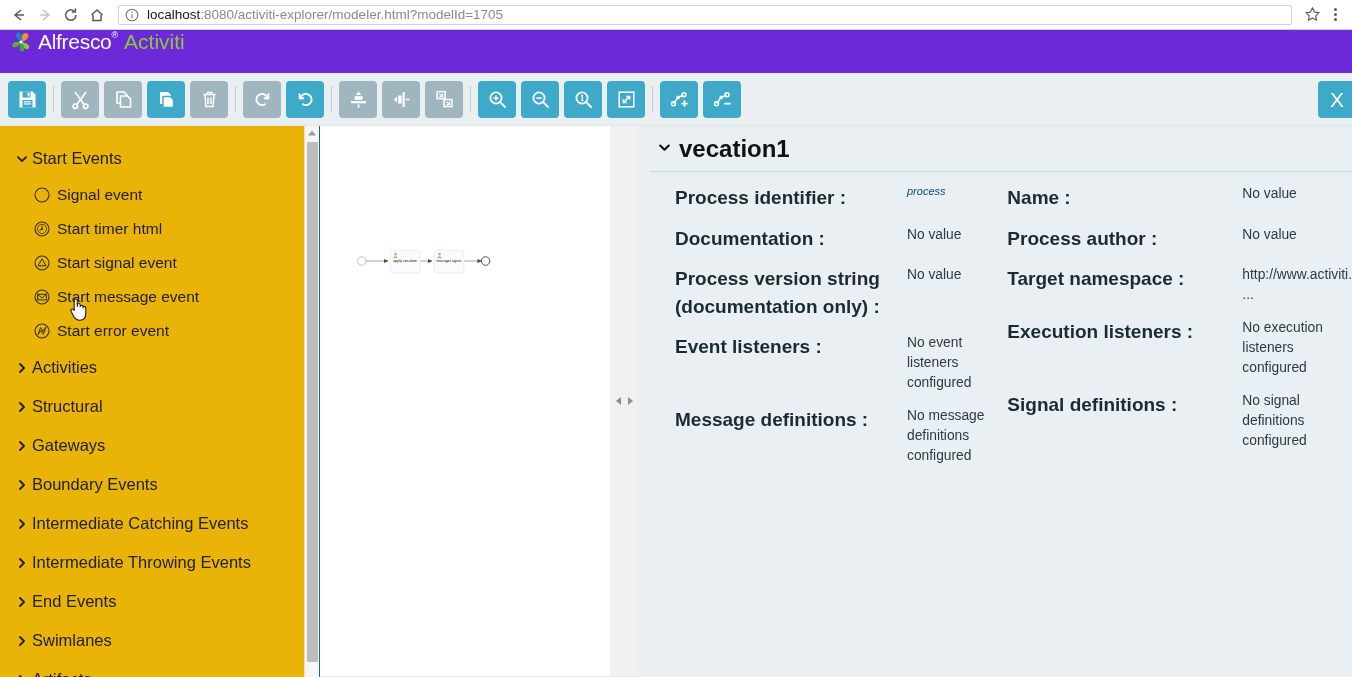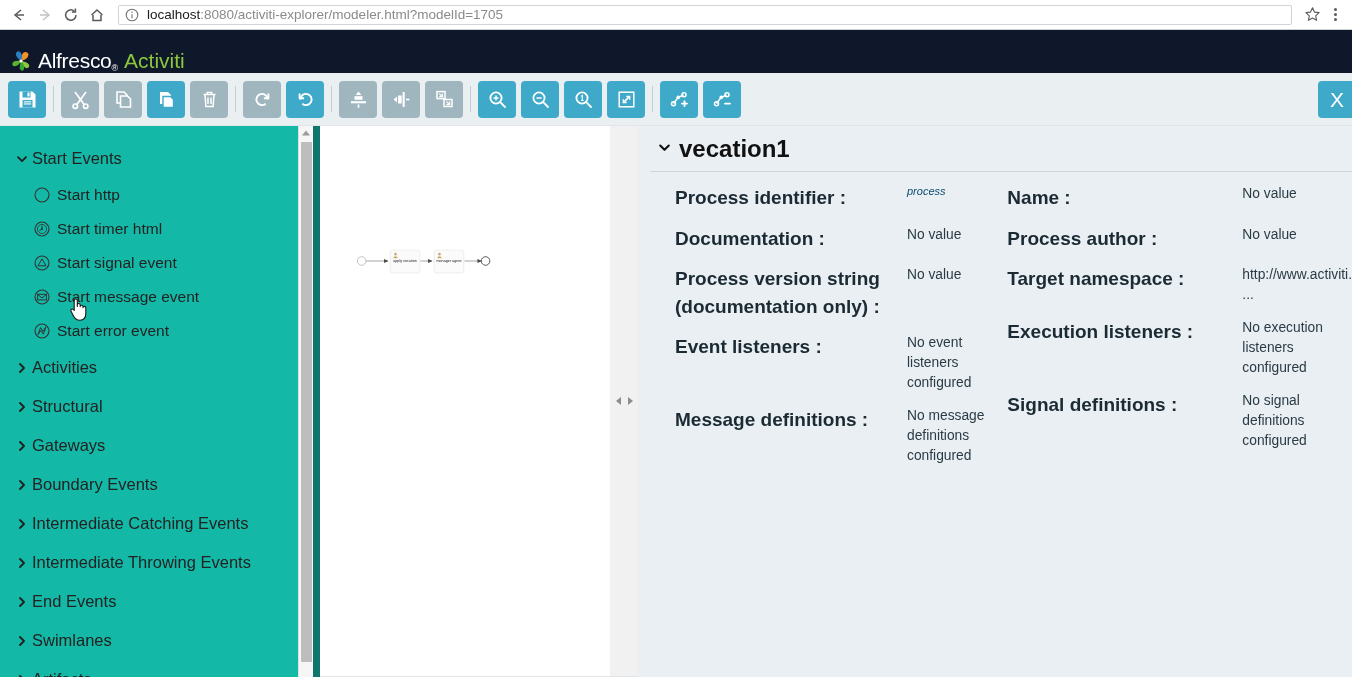--- a/index.html
+++ b/index.html
@@ -36,22 +36,22 @@
   }
   #url-text b { color: #202020; font-weight: 400; }
   .chrome-right { display: flex; align-items: center; flex: 0 0 auto; }
   #star-btn { width: 24px; height: 24px; display:flex; align-items:center; justify-content:center; color:#5a5a5a; }
   #menu-btn { width: 22px; height: 24px; display:flex; flex-direction:column;
     align-items:center; justify-content:center; gap:2px; }
   #menu-btn i { width:3px; height:3px; background:#5a5a5a; border-radius:50%; display:block; }
 
   
   #app-header {
-    height: 43px; background: #0f172a;
-    display: flex; align-items: flex-end; padding-left: 9px;
+    height: 43px; background: #6d28d9;
+    display: flex; align-items: flex-start; padding-left: 9px;
   }
   #logo-mark { width: 24px; height: 24px; flex: 0 0 24px; }
   #brand-alfresco {
     color: #ffffff; font-size: 21px; letter-spacing: -0.3px;
     margin-left: 5px; font-weight: 400;
   }
   #brand-reg { color:#ffffff; font-size:9px; vertical-align: super; }
   #brand-activiti {
     color: #8cc63e; font-size: 21px; margin-left: 6px; font-weight: 400;
   }
@@ -80,23 +80,23 @@
     background: #3fa9c9; color: #fff;
     display: flex; align-items: center; justify-content: center;
     font-size: 21px; font-weight: 400;
   }
 
   
   #workspace { display: flex; height: 551px; }
 
   
   #palette {
-    width: 320px; flex: 0 0 320px; background: #14b8a6;
+    width: 320px; flex: 0 0 320px; background: #eab308;
     padding-top: 13px; position: relative; overflow: hidden;
-    border-right: 7px solid #0f766e;
+    border-right: 1px solid #0f766e;
   }
   .pal-group {
     display: flex; align-items: center;
     padding: 0 0 0 16px; height: 39px;
   }
   .pal-group .chev {
     width: 16px; flex: 0 0 16px; color: #222;
     font-size: 13px; display: flex; align-items: center;
   }
   .pal-group .glabel { font-size: 16.5px; color: #222; }
@@ -378,21 +378,21 @@
       </span>
       <span class="glabel">Start Events</span>
     </div>
 
     <div class="pal-item">
       <span class="ico">
         <svg width="18" height="18" viewBox="0 0 18 18">
             <circle cx="9" cy="9" r="7" fill="none" stroke="#333" stroke-width="1.1"></circle>
           </svg>
       </span>
-      <span class="ilabel">Start http</span>
+      <span class="ilabel">Signal event</span>
     </div>
 
     <div class="pal-item">
       <span class="ico">
         <svg width="18" height="18" viewBox="0 0 18 18">
           <circle cx="9" cy="9" r="7" fill="none" stroke="#333" stroke-width="1.1"></circle>
           <circle cx="9" cy="9" r="4.6" fill="none" stroke="#333" stroke-width="0.8"></circle>
           <path d="M9 9 L9 5.6 M9 9 L6.4 10.6" stroke="#333" stroke-width="1"></path>
           <circle cx="9" cy="9" r="1" fill="#333"></circle>
         </svg>

